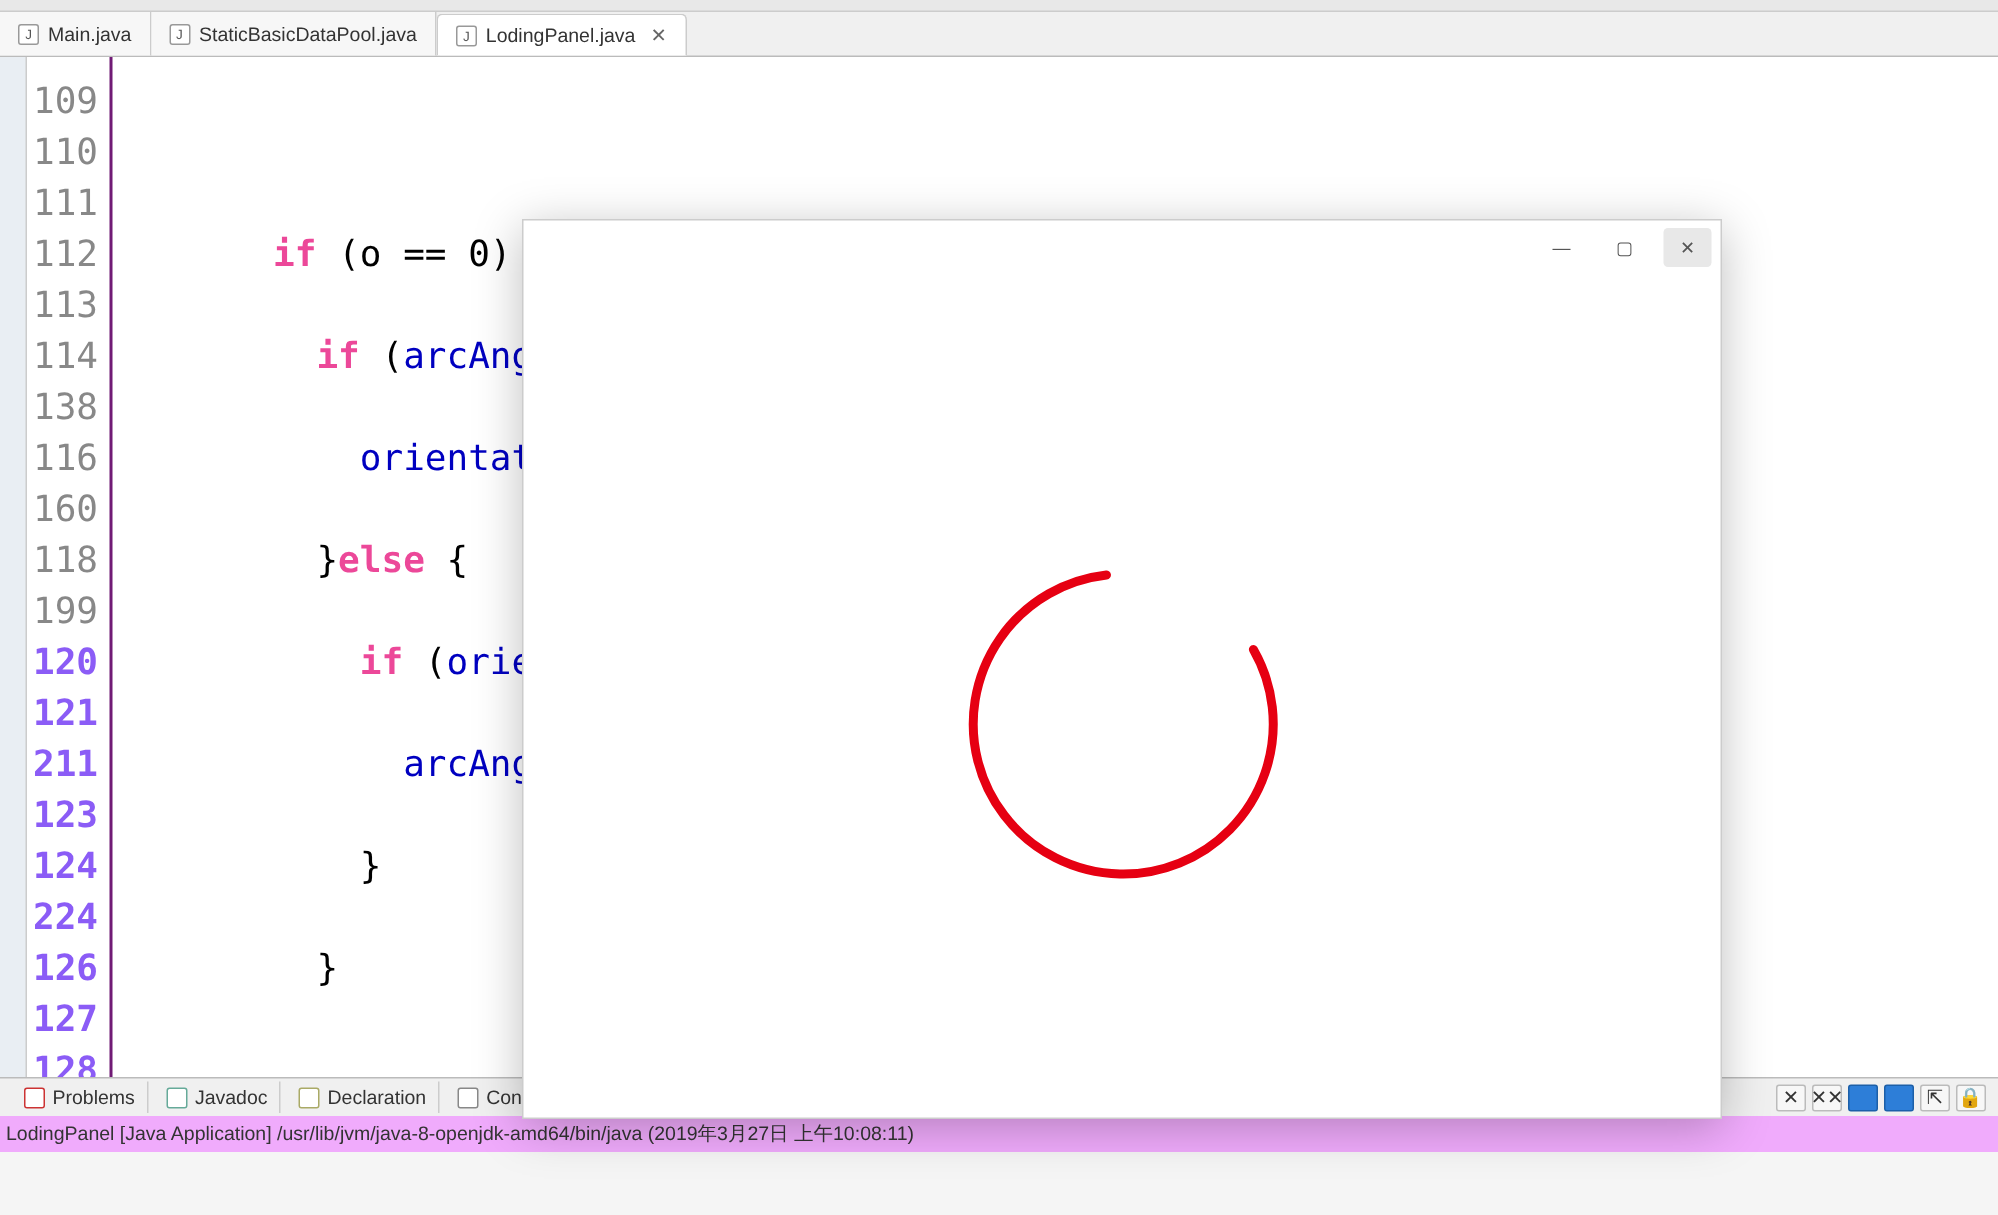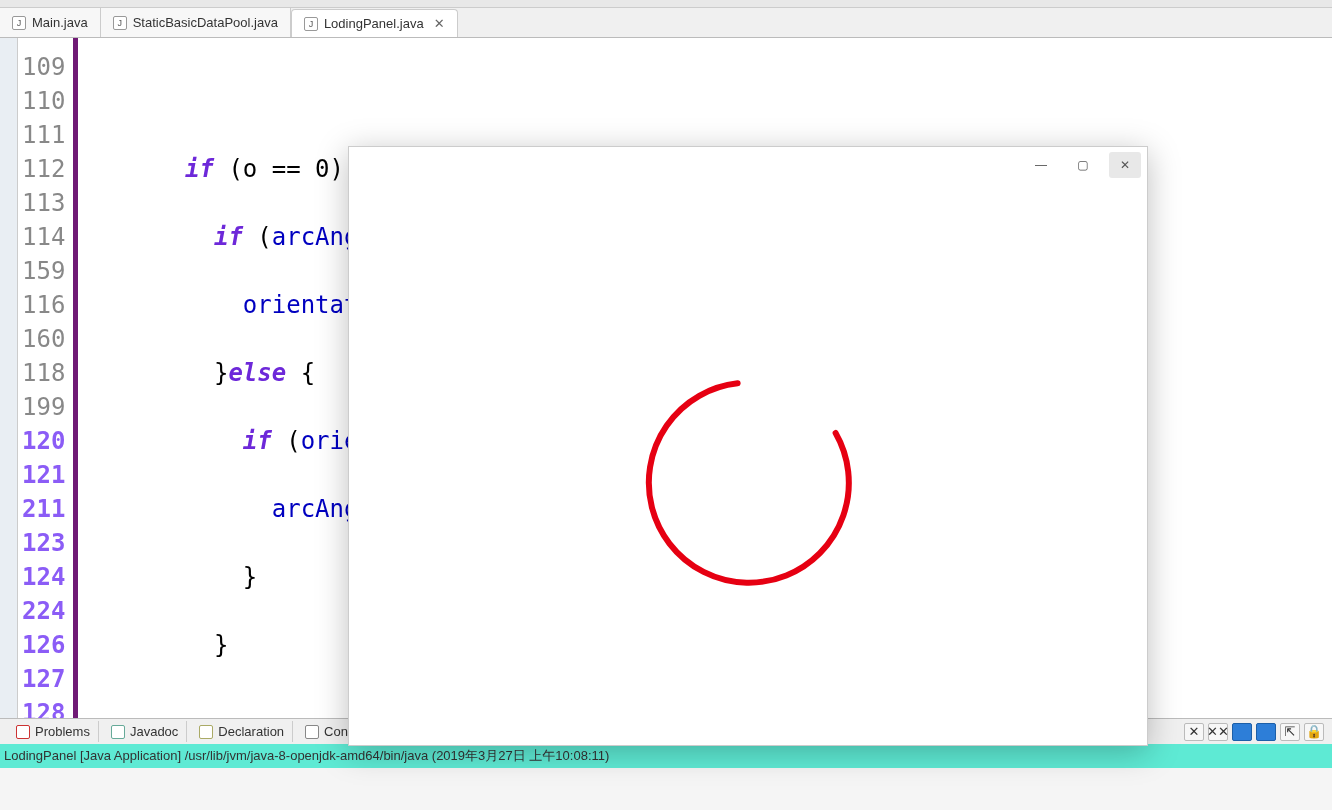--- a/index.html
+++ b/index.html
@@ -63,21 +63,21 @@
     }
     .code-area {
       display: flex;
       background: #fff;
       height: 680px;
       overflow: hidden;
       position: relative;
     }
     .gutter {
       background: #fff;
-      border-right: 5px solid #701a75;
+      border-right: 2px solid #701a75;
       text-align: right;
       font-family: "Consolas", monospace;
       font-size: 24px;
       color: #888;
       padding: 12px 8px 0 4px;
       line-height: 34px;
       user-select: none;
     }
     .gutter .dirty { color: #8b5cf6; font-weight: bold; }
     .marker-bar {
@@ -85,21 +85,21 @@
       background: #e9eef3;
       border-right: 1px solid #ccc;
     }
     .code-text {
       padding: 12px 0 0 20px;
       font-family: "Consolas", monospace;
       font-size: 24px;
       line-height: 34px;
       white-space: pre;
     }
-    .kw { color: #6d28d9; font-weight: bold; font-style: italic; }
+    .kw { color: #ec4899; font-weight: bold; }
     .fld { color: #0000c0; }
     .txt { color: #000; }
 
     .run-window {
       position: absolute;
       left: 348px;
       top: 146px;
       width: 800px;
       height: 600px;
       background: #fff;
@@ -169,21 +169,21 @@
     .toolbar-right {
       display:flex; gap:4px; padding-right:8px;
     }
     .tb-btn {
       width:20px; height:18px; border:1px solid #bbb; background:#f7f7f7;
       border-radius:2px; display:flex; align-items:center; justify-content:center;
     }
     .tb-blue { background:#2d7ed8; border-color:#1c5fa8; }
     .status-bar {
       height: 24px;
-      background: #5eead4;
+      background: #f0abfc;
       font-size: 13px;
       color: #333;
       display: flex;
       align-items: center;
       padding-left: 4px;
     }
   </style>
 </head>
 <body>
 
@@ -207,21 +207,21 @@
 
 <div class="code-area">
   <div class="marker-bar"></div>
   <div class="gutter">
     <div>109</div>
     <div>110</div>
     <div>111</div>
     <div>112</div>
     <div>113</div>
     <div>114</div>
-    <div>159</div>
+    <div>138</div>
     <div>116</div>
     <div>160</div>
     <div>118</div>
     <div>199</div>
     <div class="dirty">120</div>
     <div class="dirty">121</div>
     <div class="dirty">211</div>
     <div class="dirty">123</div>
     <div class="dirty">124</div>
     <div class="dirty">224</div>

